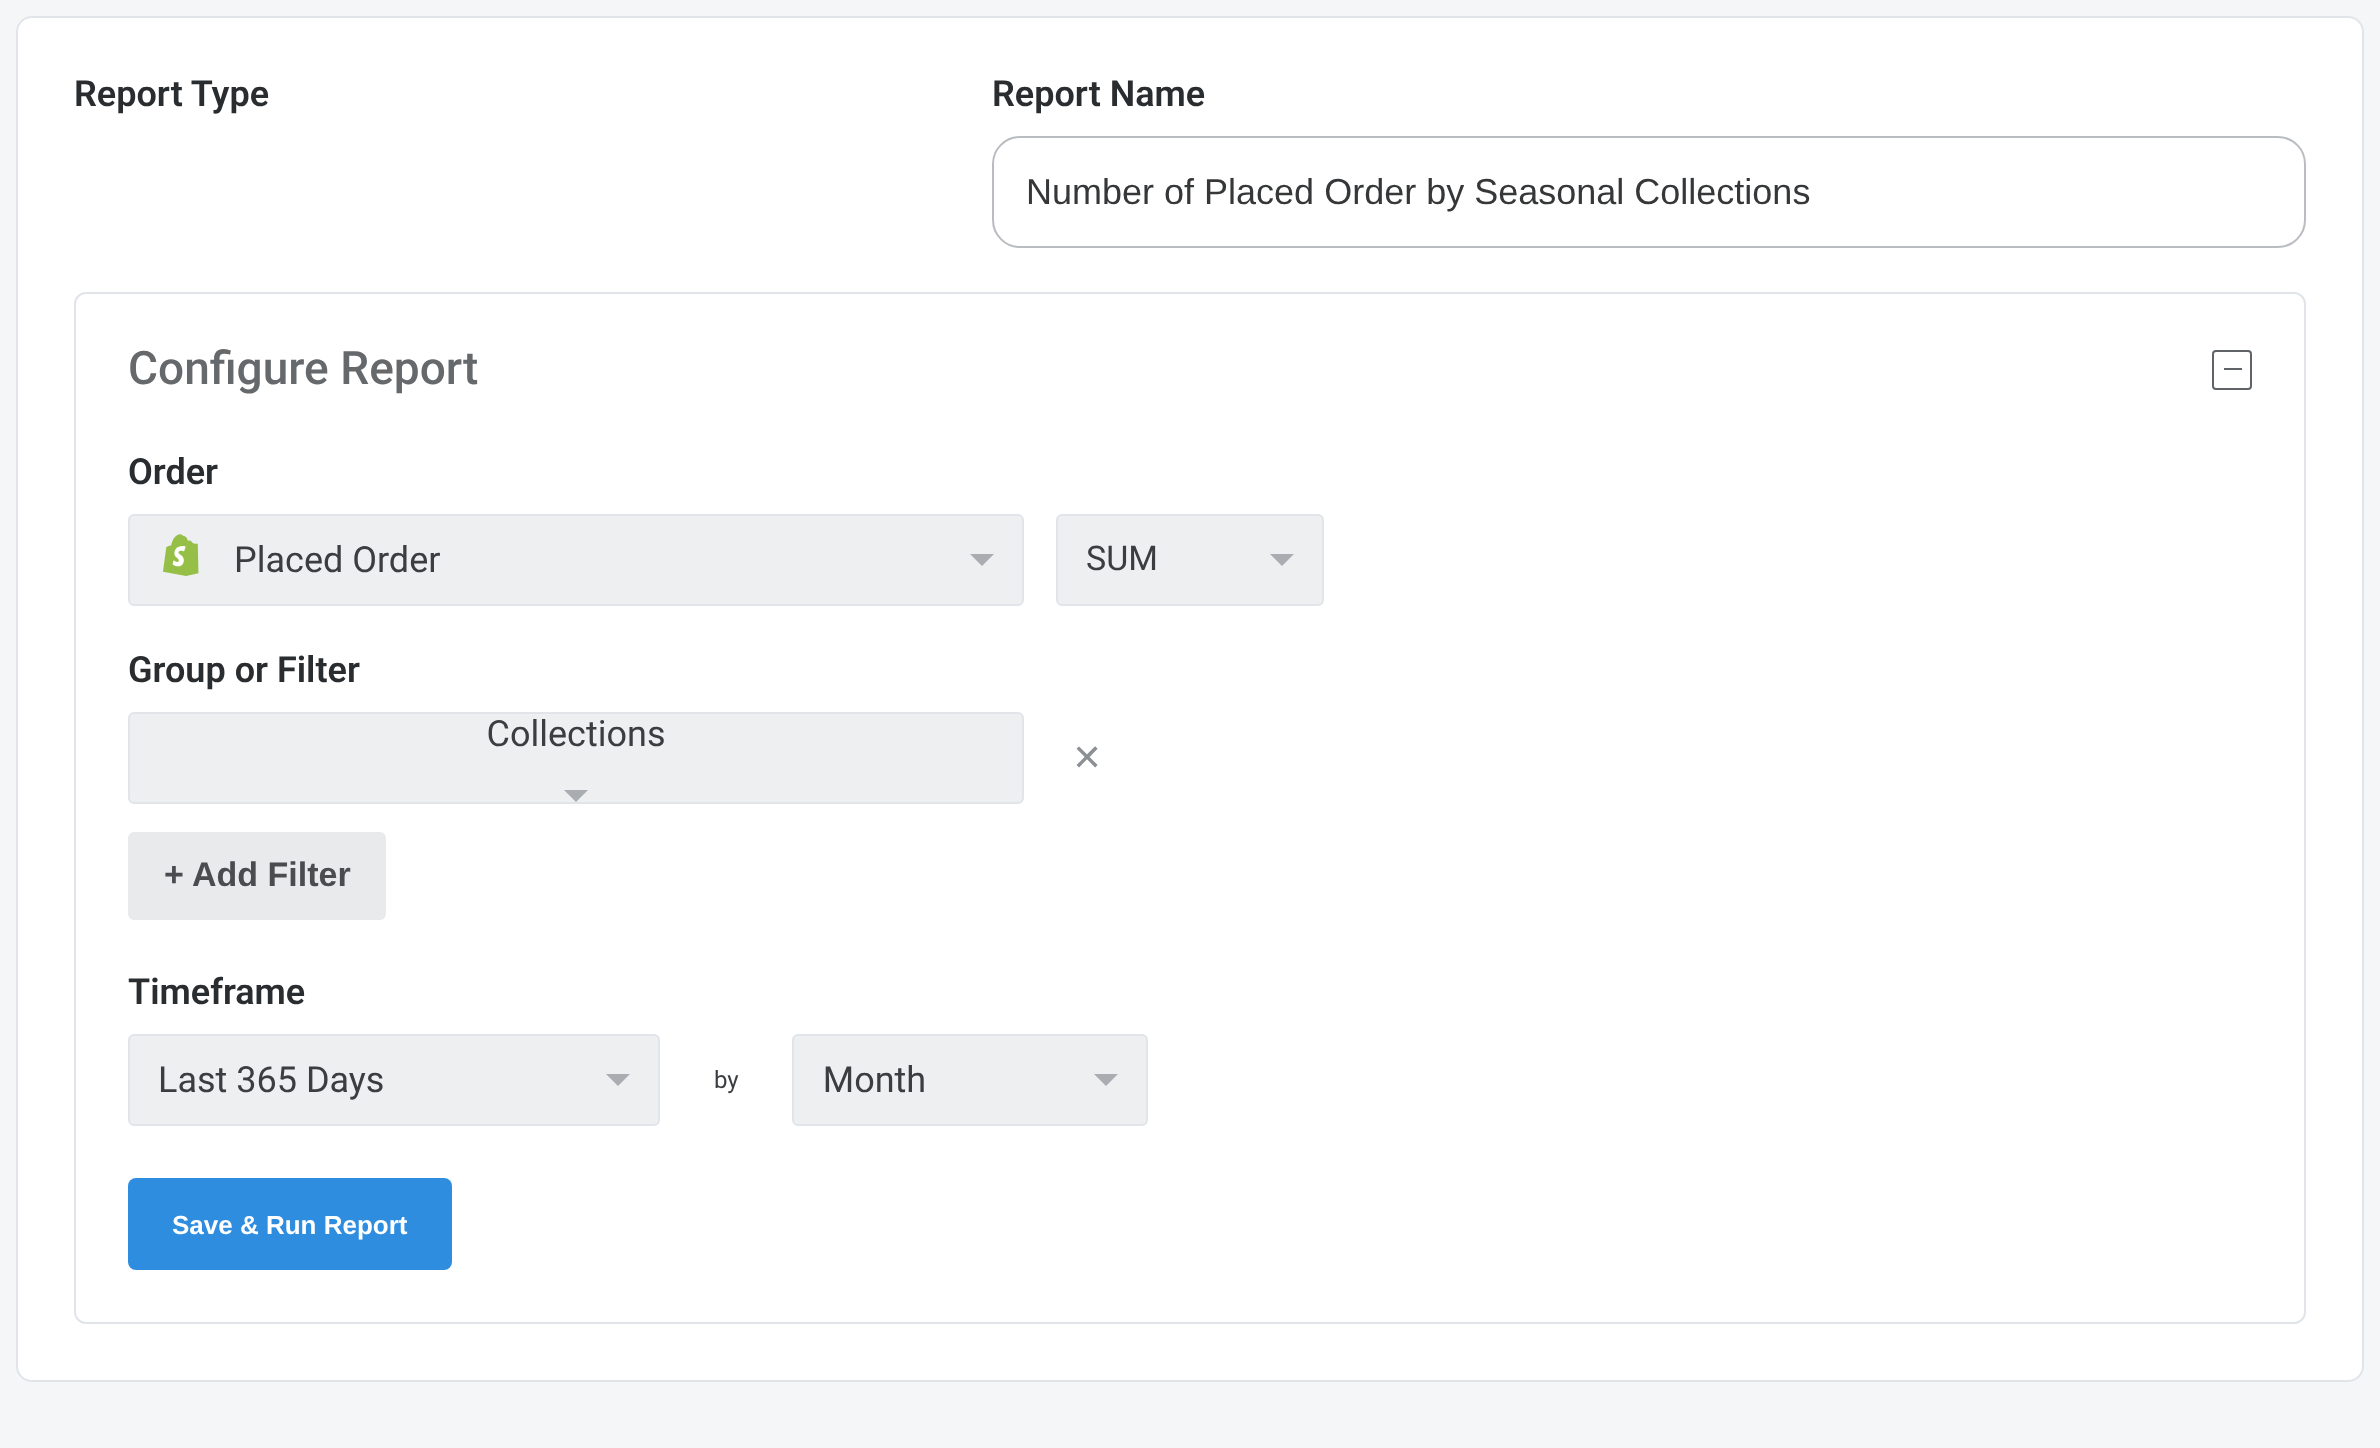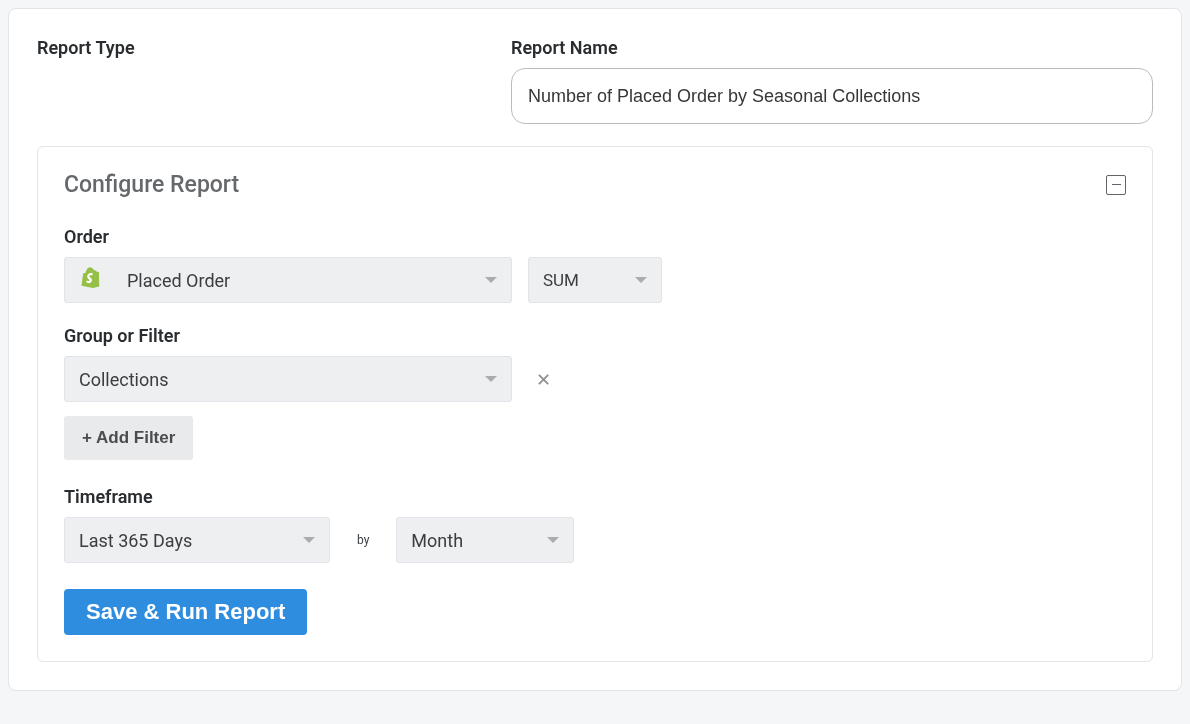--- a/index.html
+++ b/index.html
@@ -14,21 +14,21 @@
       color: #2c2e30;
     }
     .outer-card {
       background: #ffffff;
       border: 1px solid #e1e4e8;
       border-radius: 8px;
       padding: 28px 28px 28px 28px;
     }
     .top-row {
       display: flex;
-      gap: 36px;
+      gap: 21px;
       margin-bottom: 22px;
     }
     .field-group {
       display: flex;
       flex-direction: column;
     }
     .field-group.type {
       width: 438px;
       flex-shrink: 0;
     }
@@ -128,21 +128,21 @@
       border-radius: 3px;
       display: flex;
       align-items: center;
       justify-content: space-between;
       padding: 0 14px;
       cursor: pointer;
     }
     .metric-left {
       display: flex;
       align-items: center;
-      gap: 24px;
+      gap: 14px;
     }
     .shopify-icon {
       width: 24px;
       height: 26px;
       position: relative;
     }
     .shopify-icon svg {
       width: 100%;
       height: 100%;
     }
@@ -151,20 +151,21 @@
       color: #3b3e41;
     }
     .select-fixed {
       width: 178px;
     }
     .select-sum {
       width: 134px;
     }
     .collections-select {
       width: 448px;
+      flex-direction: column;
     }
     .remove-x {
       font-size: 18px;
       color: #8c9094;
       cursor: pointer;
       padding: 0 8px;
     }
     .add-filter-btn {
       display: inline-flex;
       align-items: center;
@@ -196,21 +197,21 @@
     .month-select {
       width: 178px;
     }
     .primary-btn {
       background: #2f8de0;
       color: #ffffff;
       border: none;
       border-radius: 4px;
       height: 46px;
       padding: 0 22px;
-      font-size: 22px;
+      font-size: 13px;
       font-weight: 600;
       cursor: pointer;
     }
   </style>
 </head>
 <body>
 
 <div class="outer-card">
 
   <div class="top-row">

